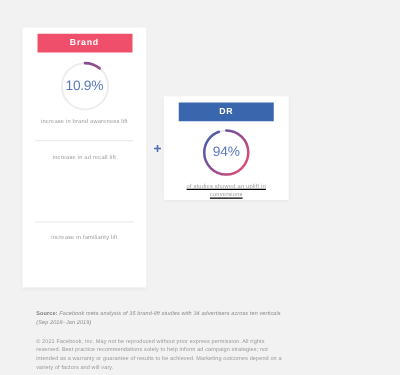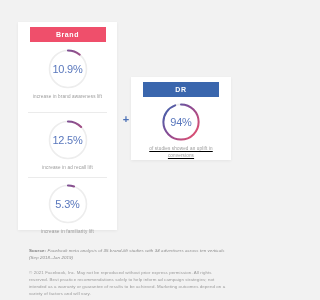--- a/index.html
+++ b/index.html
@@ -181,52 +181,26 @@
           <circle class="arc" cx="21" cy="21" r="18.5" fill="none" stroke="url(#gradA)" stroke-width="2.1" stroke-linecap="round" stroke-dasharray="12.670043171927636 103.56888501089472" stroke-dashoffset="0"></circle>
         </svg>
         <div class="ring-label">10.9%</div>
       </div>
       <div class="caption">increase in brand awareness lift</div>
     </div>
 
     <div class="metric-divider" style="top:90px;"></div>
 
     <div class="metric" style="top:97px;">
-      <div class="ring-wrap">
-        <svg viewBox="0 0 42 42">
-          <defs>
-            <linearGradient id="gradB" x1="0" y1="1" x2="1" y2="0">
-              <stop offset="0%" stop-color="#e8506e"></stop>
-              <stop offset="100%" stop-color="#5b4f9e"></stop>
-            </linearGradient>
-          </defs>
-          <circle cx="21" cy="21" r="18.5" fill="none" stroke="#ededed" stroke-width="1.6"></circle>
-          <circle class="arc" cx="21" cy="21" r="18.5" fill="none" stroke="url(#gradB)" stroke-width="2.1" stroke-linecap="round" stroke-dasharray="14.529866022852794 101.70906215996956" stroke-dashoffset="0"></circle>
-        </svg>
-        <div class="ring-label">12.5%</div>
-      </div>
       <div class="caption">increase in ad recall lift</div>
     </div>
 
     <div class="metric-divider" style="top:155px;"></div>
 
     <div class="metric" style="top:161px;">
-      <div class="ring-wrap">
-        <svg viewBox="0 0 42 42">
-          <defs>
-            <linearGradient id="gradC" x1="0" y1="1" x2="1" y2="0">
-              <stop offset="0%" stop-color="#e8506e"></stop>
-              <stop offset="100%" stop-color="#5b4f9e"></stop>
-            </linearGradient>
-          </defs>
-          <circle cx="21" cy="21" r="18.5" fill="none" stroke="#ededed" stroke-width="1.6"></circle>
-          <circle class="arc" cx="21" cy="21" r="18.5" fill="none" stroke="url(#gradC)" stroke-width="2.1" stroke-linecap="round" stroke-dasharray="6.160663193689584 110.07826498913276" stroke-dashoffset="0"></circle>
-        </svg>
-        <div class="ring-label">5.3%</div>
-      </div>
       <div class="caption">increase in familiarity lift</div>
     </div>
 
   </div>
 
   <div class="plus">+</div>
 
   <div class="card card-dr">
 
     <div class="badge badge-dr">DR</div>

